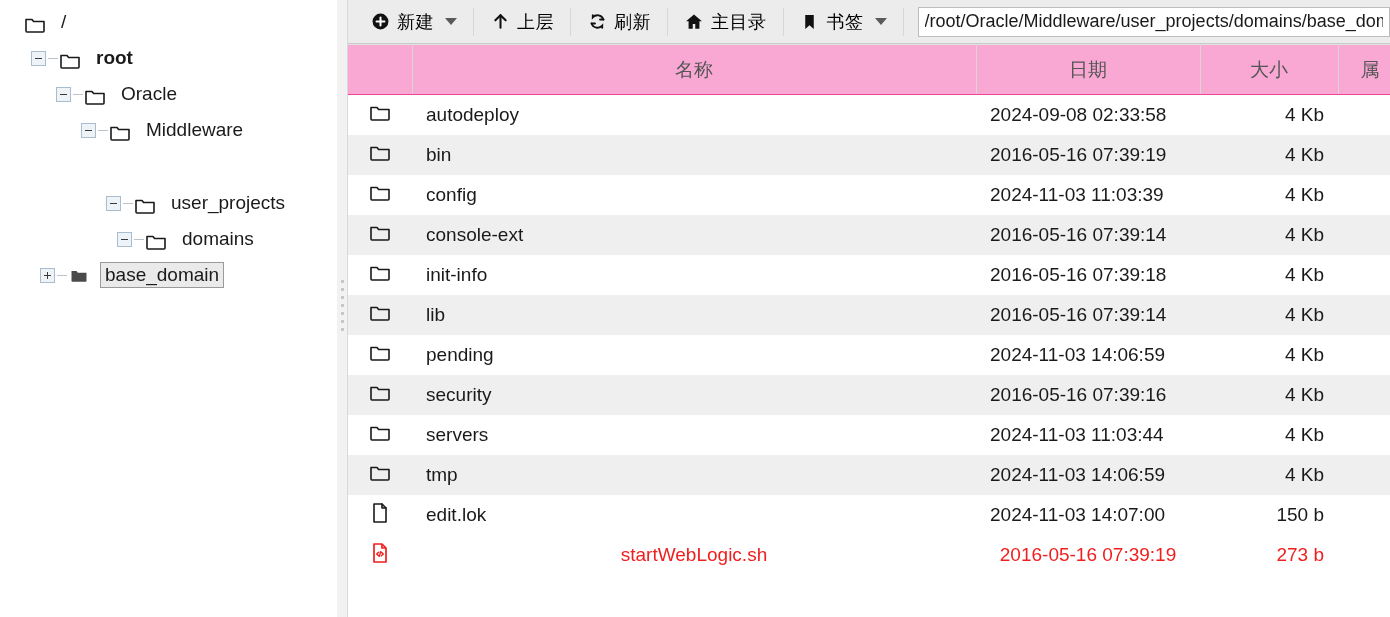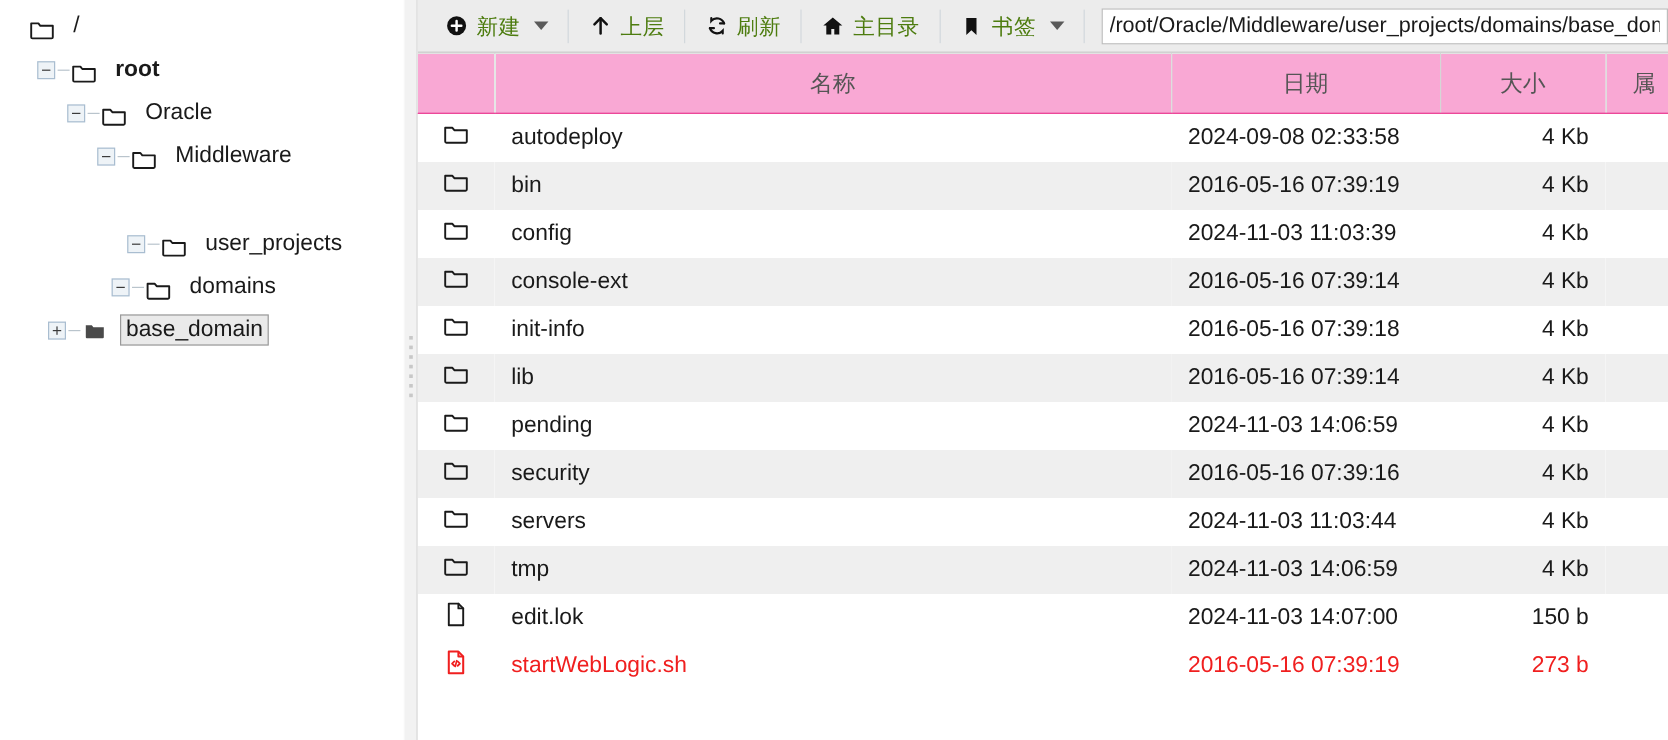--- a/index.html
+++ b/index.html
@@ -156,21 +156,21 @@
     align-items: center;
     justify-content: center;
     width: 20px;
     height: 20px;
     margin-right: 7px;
     flex: 0 0 auto;
     color: #111;
   }
   .tb-label {
     font-size: 18px;
-    color: #4d7c0f;
+    color: #000000;
     letter-spacing: .5px;
   }
   .caret {
     width: 0; height: 0;
     border-left: 6px solid transparent;
     border-right: 6px solid transparent;
     border-top: 7px solid #5a5a5a;
     margin-left: 11px;
     flex: 0 0 auto;
   }
@@ -248,21 +248,21 @@
     white-space: nowrap;
     overflow: hidden;
   }
   table.files td.c-icon { padding: 0; text-align: center; width: 64px; }
   table.files td.c-name { width: 564px; }
   table.files td.c-date { width: 224px; }
   table.files td.c-size { width: 138px; text-align: right; }
   table.files td.c-attr { width: 52px; padding: 0 0 0 12px; }
   tr.odd td { background: #ffffff; }
   tr.even td { background: #efefef; }
-  tr.flagged td { color: #f01f1f; }
+  tr.flagged td { color: #f01f1f; text-align: center; }
 
   .ico-cell {
     display: inline-flex;
     align-items: center;
     justify-content: center;
     width: 26px;
     height: 26px;
   }
 </style>
 </head>
@@ -304,21 +304,21 @@
           <span class="node-label">Middleware</span>
         </div>
         <div class="tree-node" style="padding-left: 106px; margin-top: 37px;">
           <span class="twisty"></span>
           <span class="elbow"></span>
           <span class="folder-ico"><svg width="24" height="24" viewBox="0 0 24 24" fill="none" stroke="#1a1a1a" stroke-width="1.6" stroke-linecap="round" stroke-linejoin="round">
               <path d="M3 6.5h6l1.6 2H21v9.5a1 1 0 0 1-1 1H4a1 1 0 0 1-1-1z"></path>
             </svg></span>
           <span class="node-label">user_projects</span>
         </div>
-        <div class="tree-node" style="padding-left: 93px;">
+        <div class="tree-node" style="padding-left: 117px;">
           <span class="twisty"></span>
           <span class="elbow"></span>
           <span class="folder-ico"><svg width="24" height="24" viewBox="0 0 24 24" fill="none" stroke="#1a1a1a" stroke-width="1.6" stroke-linecap="round" stroke-linejoin="round">
               <path d="M3 6.5h6l1.6 2H21v9.5a1 1 0 0 1-1 1H4a1 1 0 0 1-1-1z"></path>
             </svg></span>
           <span class="node-label">domains</span>
         </div>
         <div class="tree-node" style=" margin-left: 40px;">
           <span class="twisty plus"></span>
           <span class="elbow"></span>

